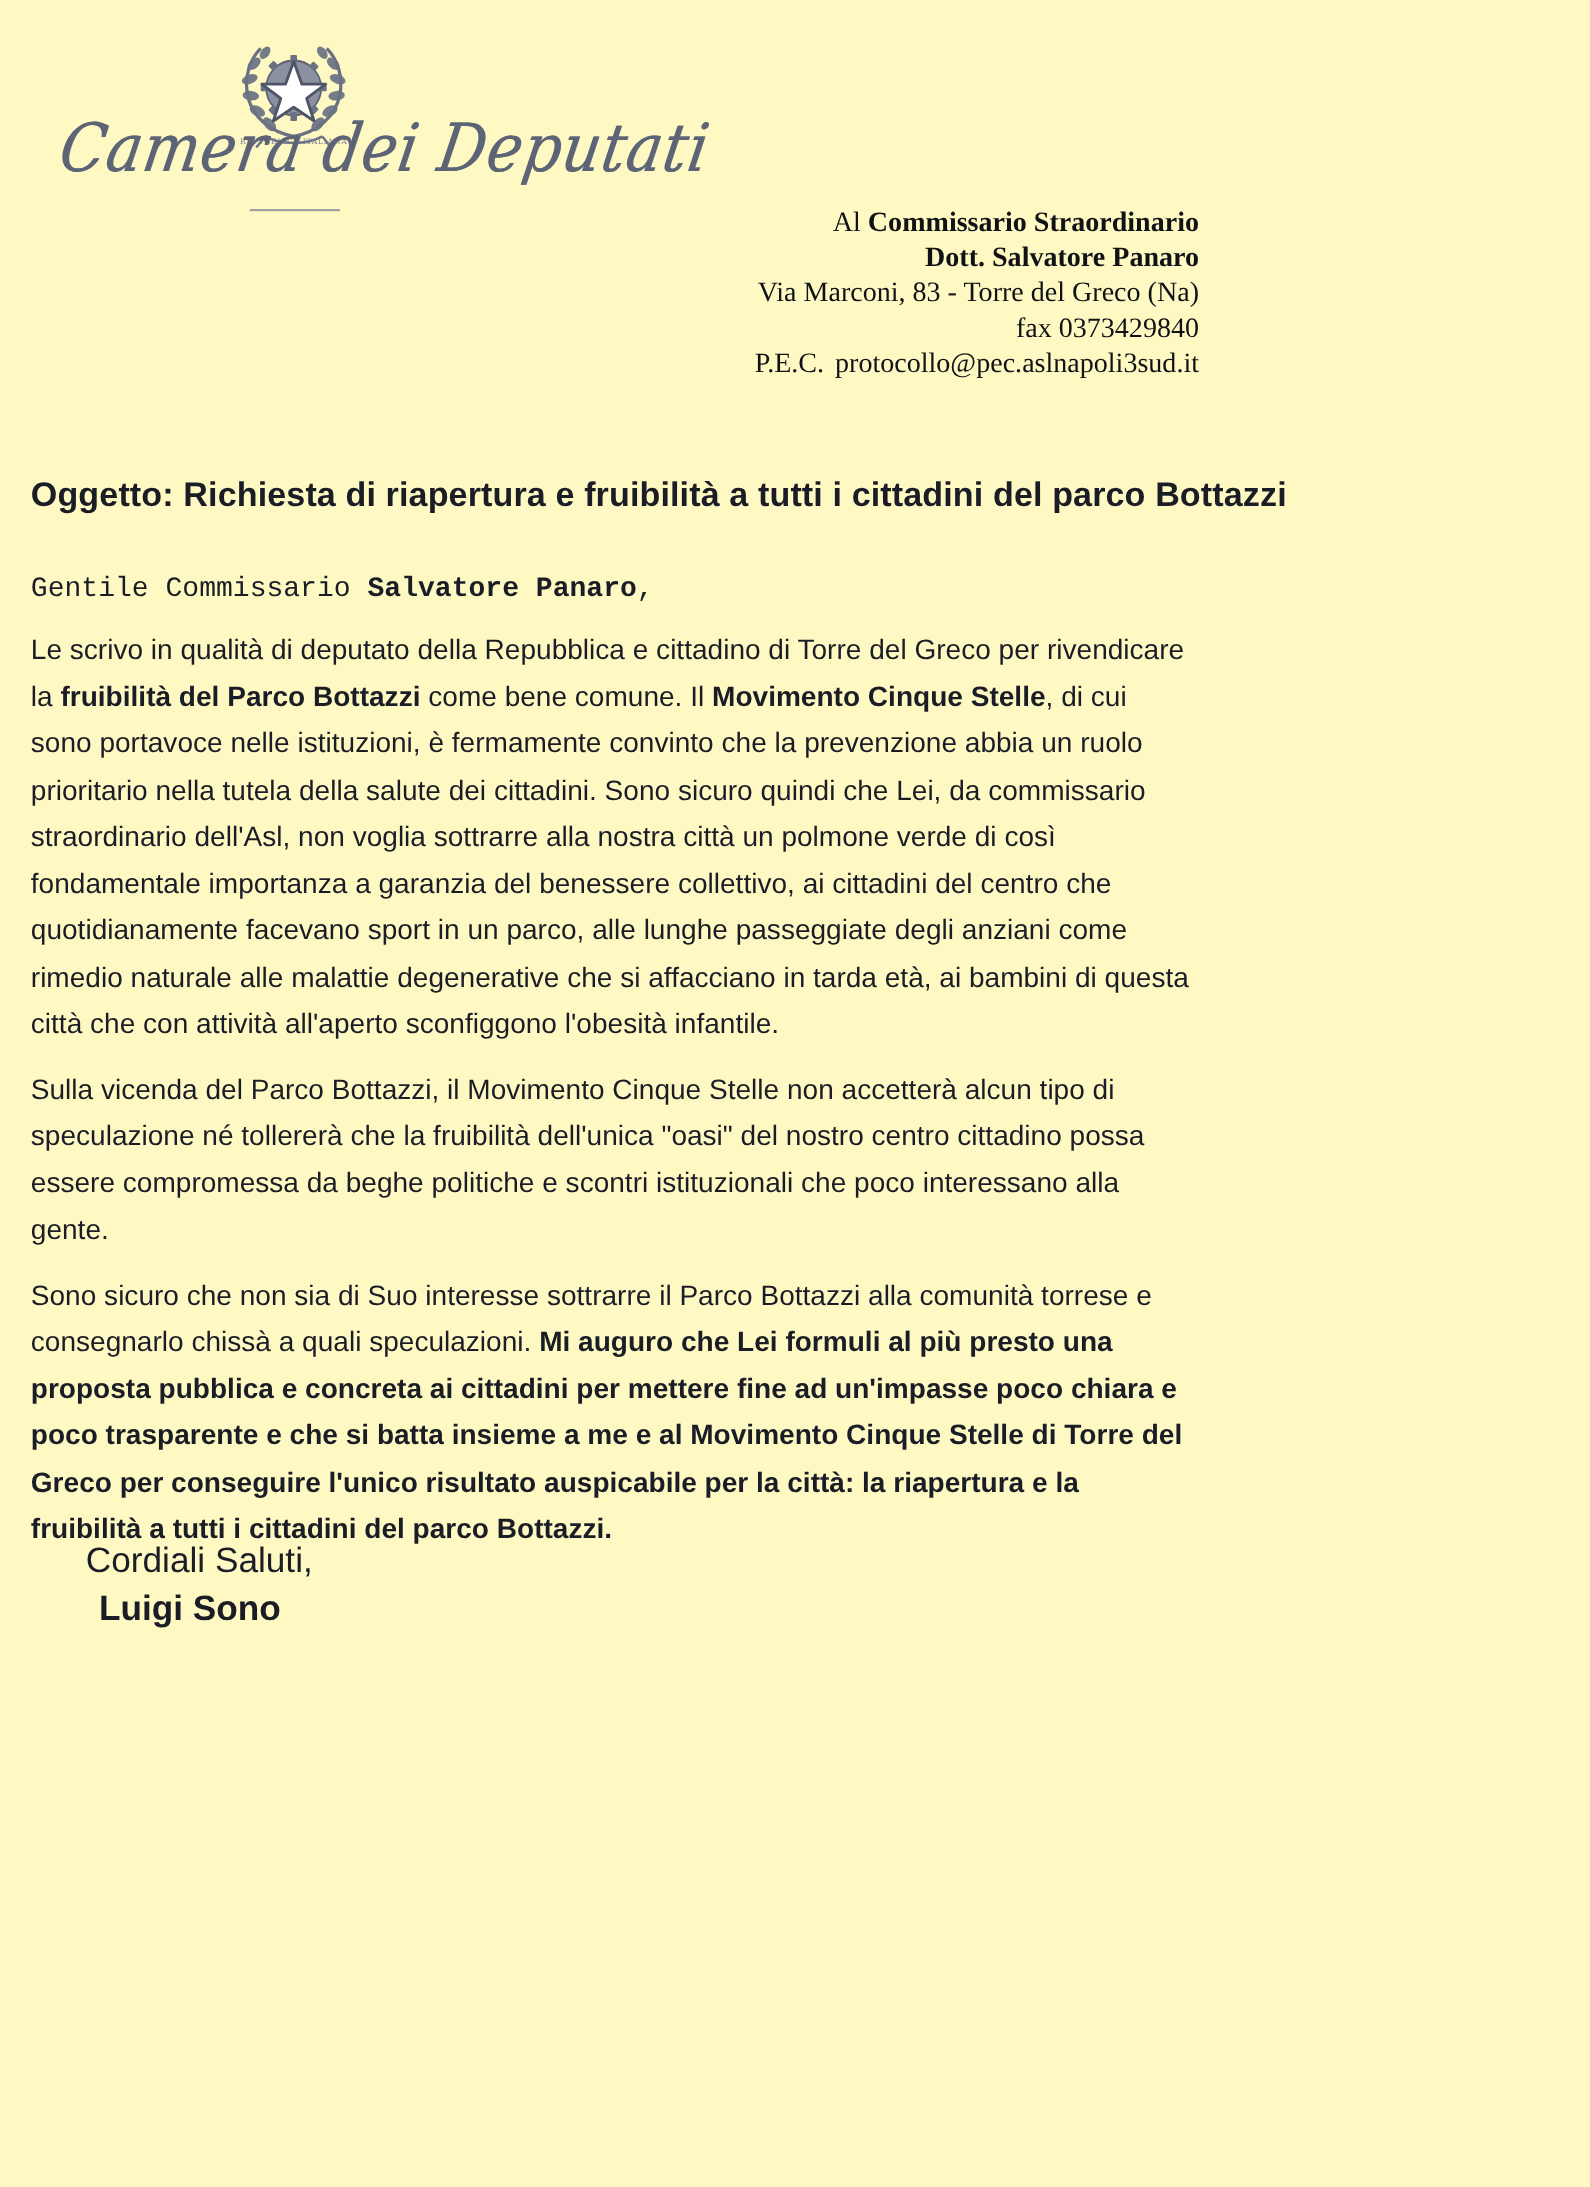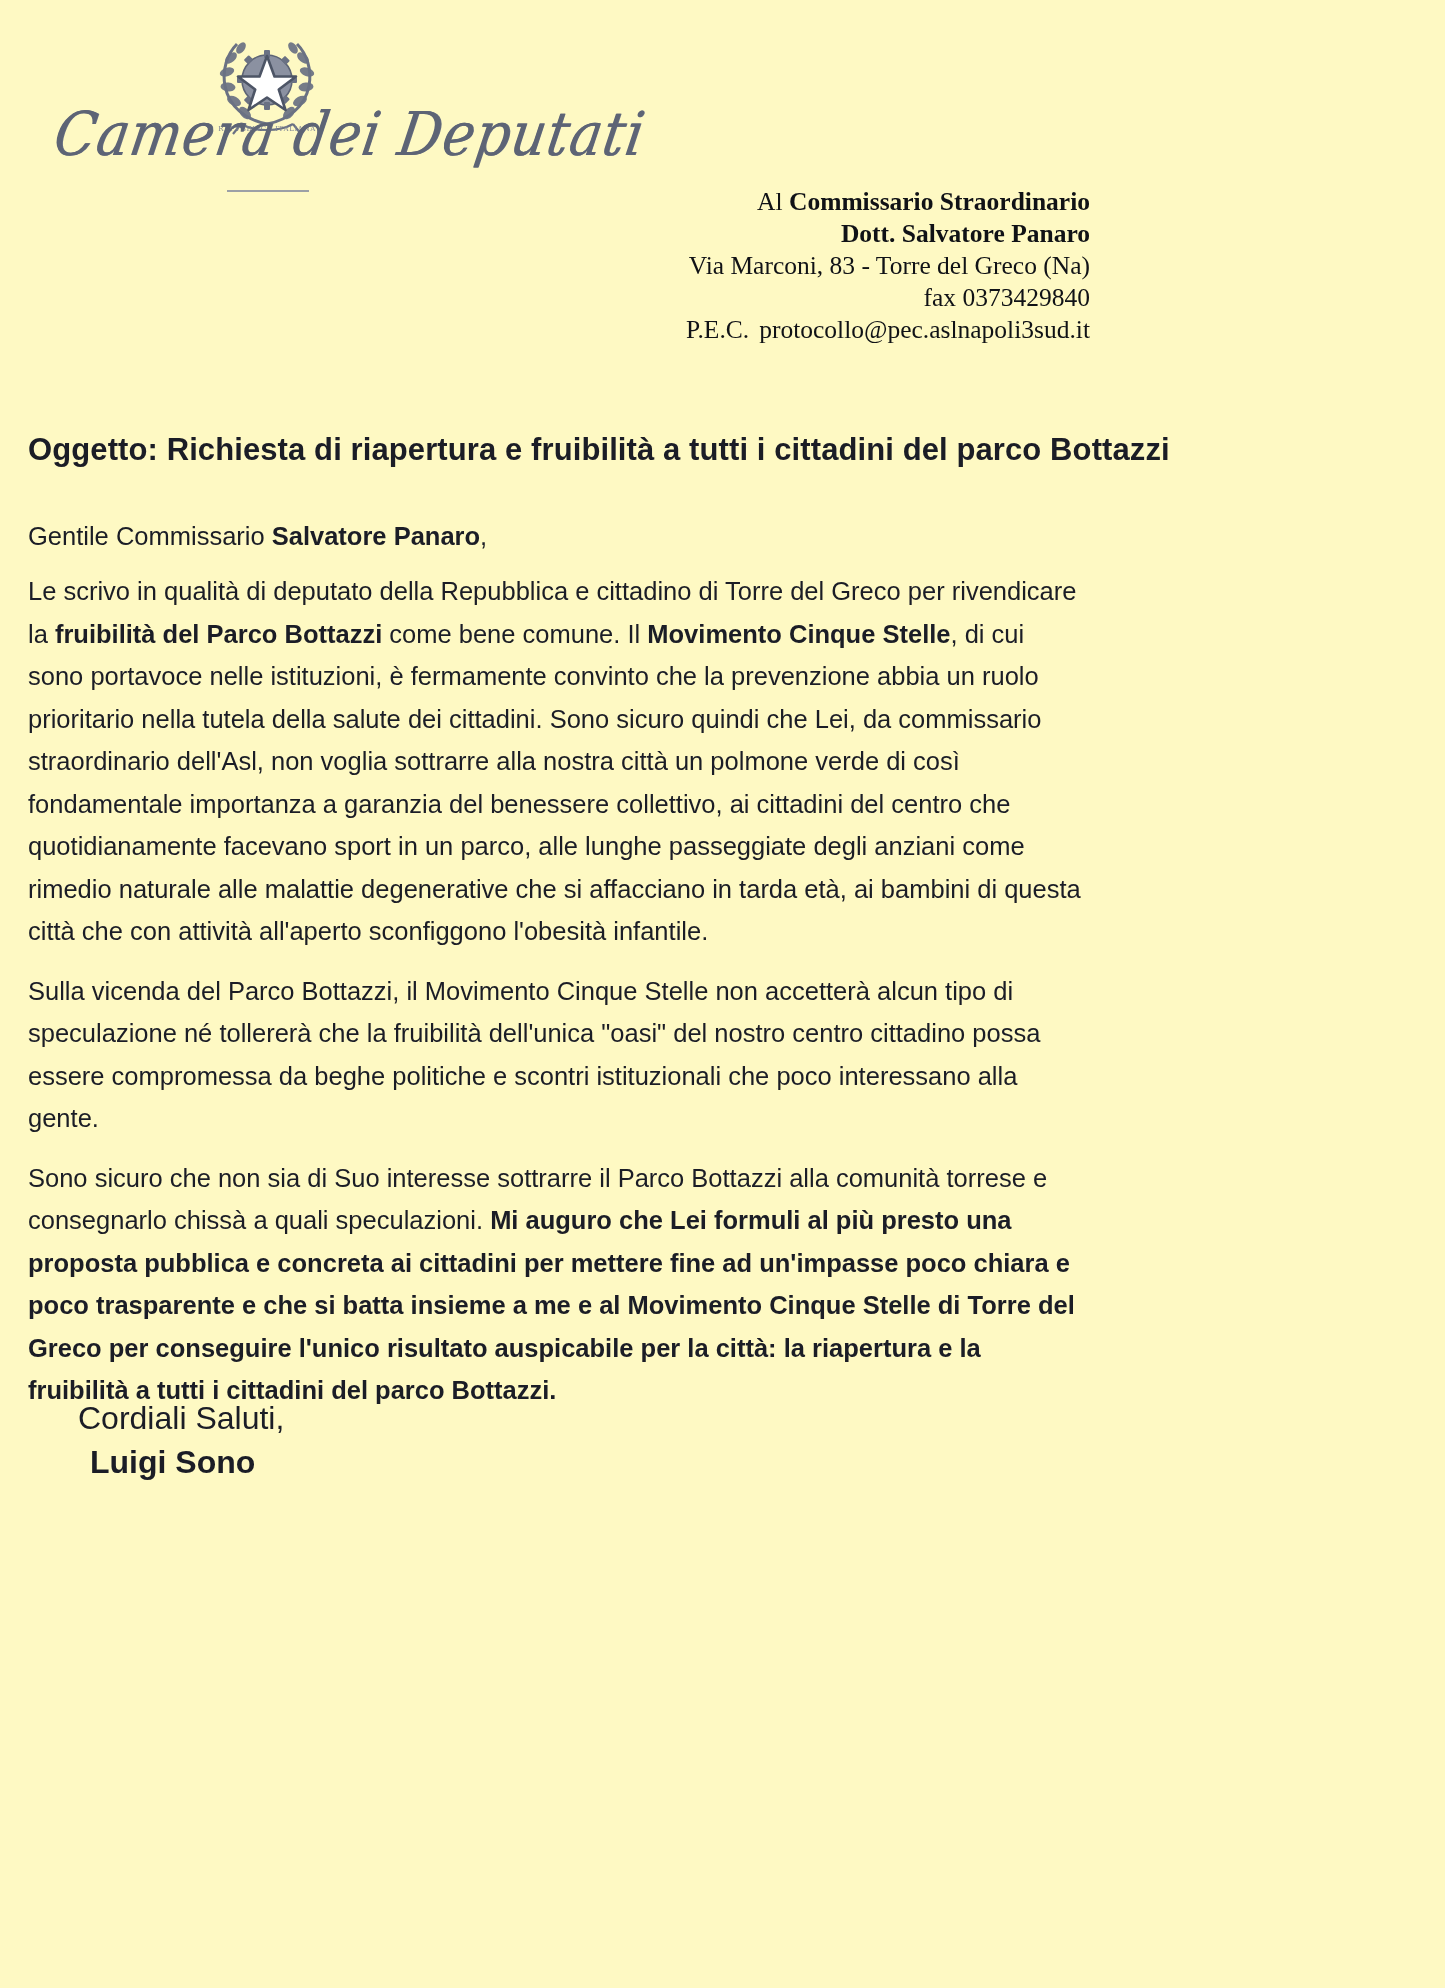--- a/index.html
+++ b/index.html
@@ -91,20 +91,21 @@
     letter-spacing: 0.1px;
   }
 
   .greeting {
     position: absolute;
     left: 28px;
     top: 519px;
     width: 1300px;
     font-size: 25.5px;
     line-height: 34px;
+    font-family: Liberation Mono, monospace;
   }
   .greeting b { font-weight: bold; }
 
   .body-copy {
     position: absolute;
     left: 28px;
     top: 570px;
     width: 1056px;
     font-size: 25.5px;
     line-height: 42.5px;

